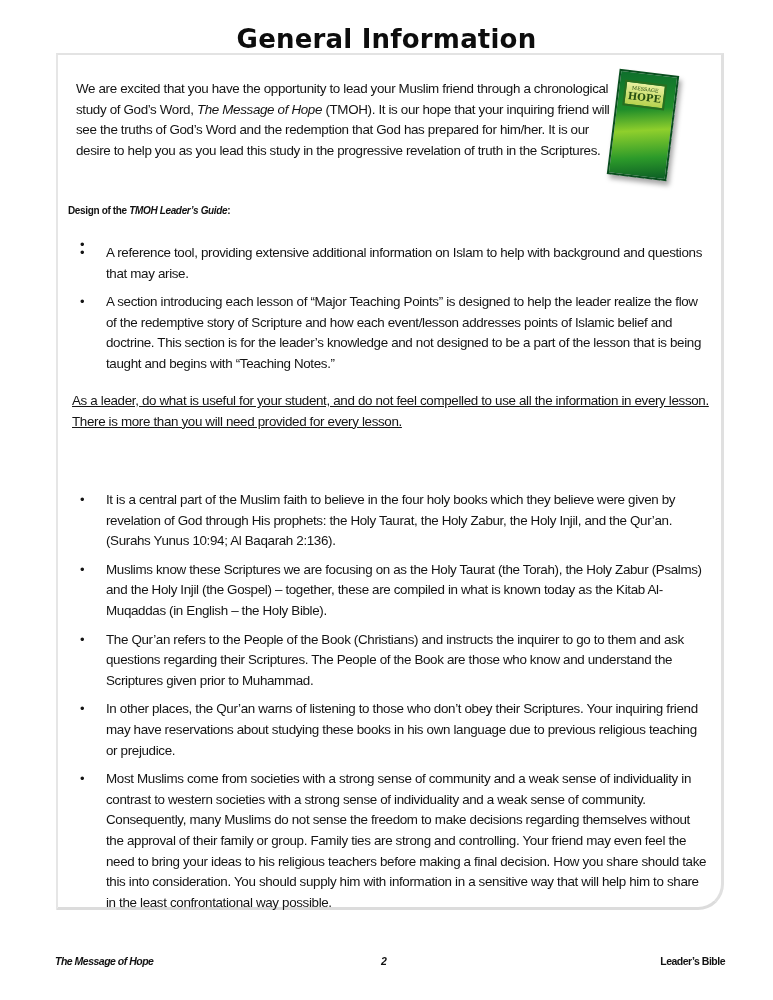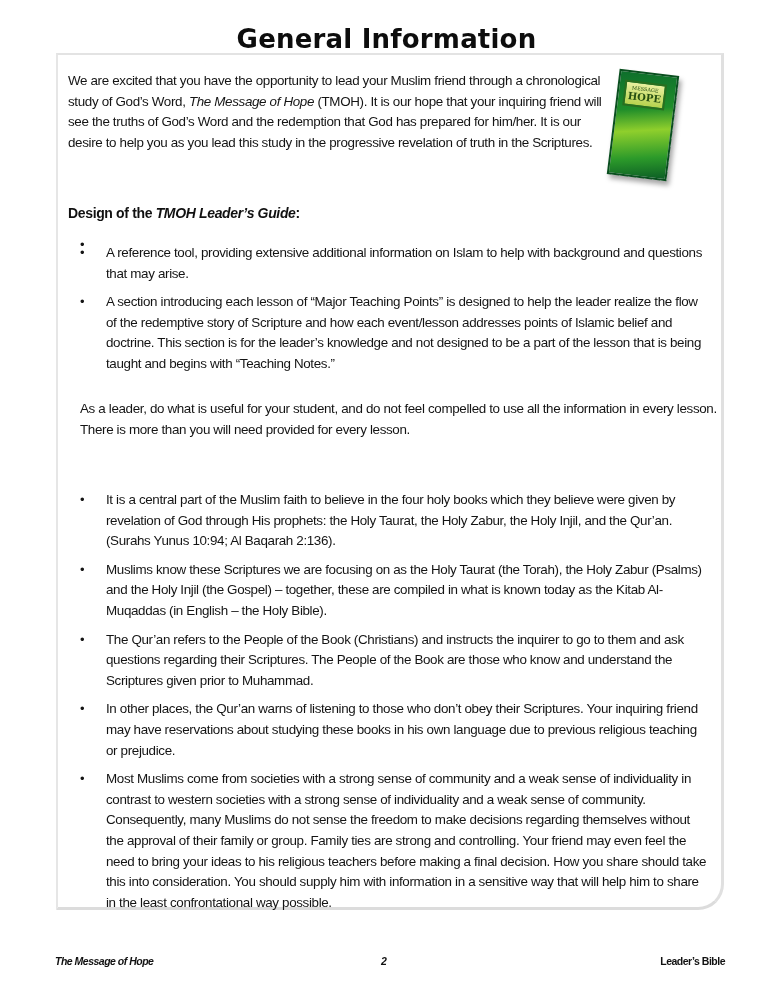--- a/index.html
+++ b/index.html
@@ -16,54 +16,54 @@
     .panel {
       position: absolute; left: 56px; top: 53px; width: 668px; height: 857px;
       border-top: 2px solid #e3e3e3; border-left: 2px solid #e6e6e6;
       border-right: 3px solid #e0e0e0; border-bottom: 3px solid #dcdcdc;
       border-bottom-right-radius: 26px;
       box-sizing: border-box;
       background: #ffffff;
     }
     .text { font-size: 13.4px; line-height: 20.6px; letter-spacing: -0.35px; color: #141414; }
     .intro {
-      position: absolute; left: 10px; top: 16px; width: 540px; margin: 0;
+      position: absolute; left: 10px; top: 16px; width: 540px; margin: 8px;
     }
     .book {
       position: absolute; left: 555px; top: 17px; width: 56px; height: 102px;
       transform: rotate(7deg);
       background: linear-gradient(170deg, #0e6f2c 0%, #1f8d2a 35%, #8fcf2c 55%, #2c9a2a 80%, #0c5e25 100%);
       border: 2px solid #0a4f1f;
       box-shadow: 3px 4px 5px rgba(0,0,0,0.35);
     }
     .book-label {
       position: absolute; left: 5px; top: 8px; width: 42px; height: 26px;
       background: linear-gradient(180deg, #e9f0a0, #b6d24e);
       border: 2px solid #2a6e1f;
       font-family: "DejaVu Serif", serif; color: #274f12;
       text-align: center; font-size: 10px; font-weight: bold; line-height: 11px;
       box-sizing: border-box; padding-top: 2px;
     }
     .book-label .small { font-size: 5px; line-height: 6px; display: block; font-weight: normal; }
     .section-heading {
-      position: absolute; left: 10px; font-size: 14px; font-weight: bold;
+      position: absolute; left: 10px; font-size: 10px; font-weight: bold;
       letter-spacing: -0.35px; color: #111;
     }
     .section-heading em { font-style: italic; }
     ul.bullets {
       position: absolute; left: 10px; margin: 0; padding: 0; list-style: none; width: 640px;
     }
     ul.bullets li {
       position: relative; padding-left: 38px; margin-bottom: 8px;
     }
     ul.bullets li .dot {
       position: absolute; left: 12px; top: 0; font-size: 13px;
     }
     .closing {
-      position: absolute; left: 10px; width: 640px; margin: 12px;
+      position: absolute; left: 10px; width: 640px; margin: 4px; text-decoration: underline;
     }
     .footer {
       position: absolute; top: 955px; font-size: 10.5px; font-weight: bold;
       letter-spacing: -0.5px; color: #111;
     }
     .footer-left { left: 55px; font-style: italic; }
     .footer-center { left: 381px; font-style: italic; }
     .footer-right { right: 48px; }
   </style>
 </head>

